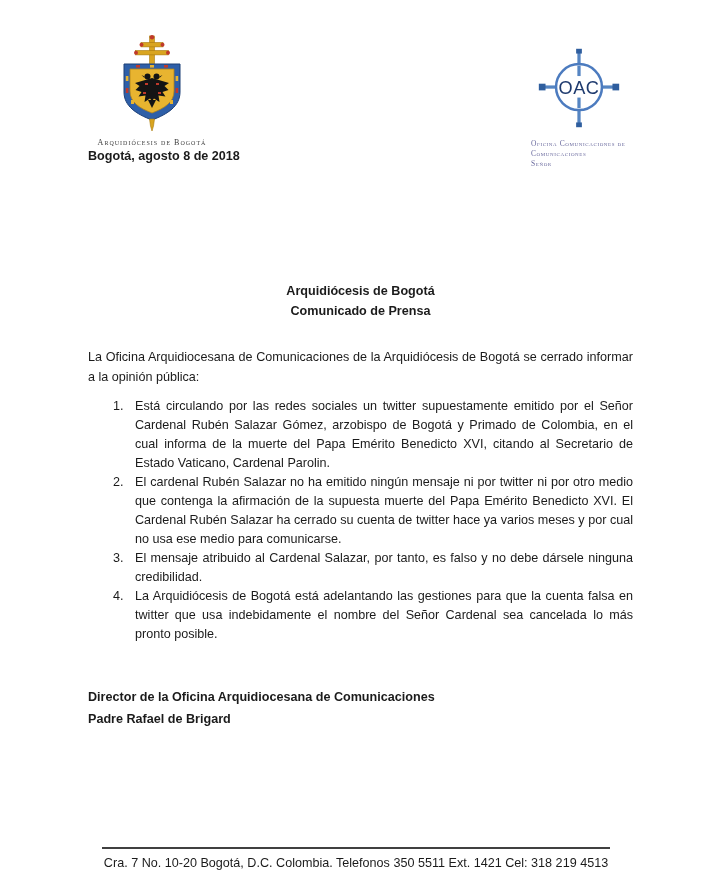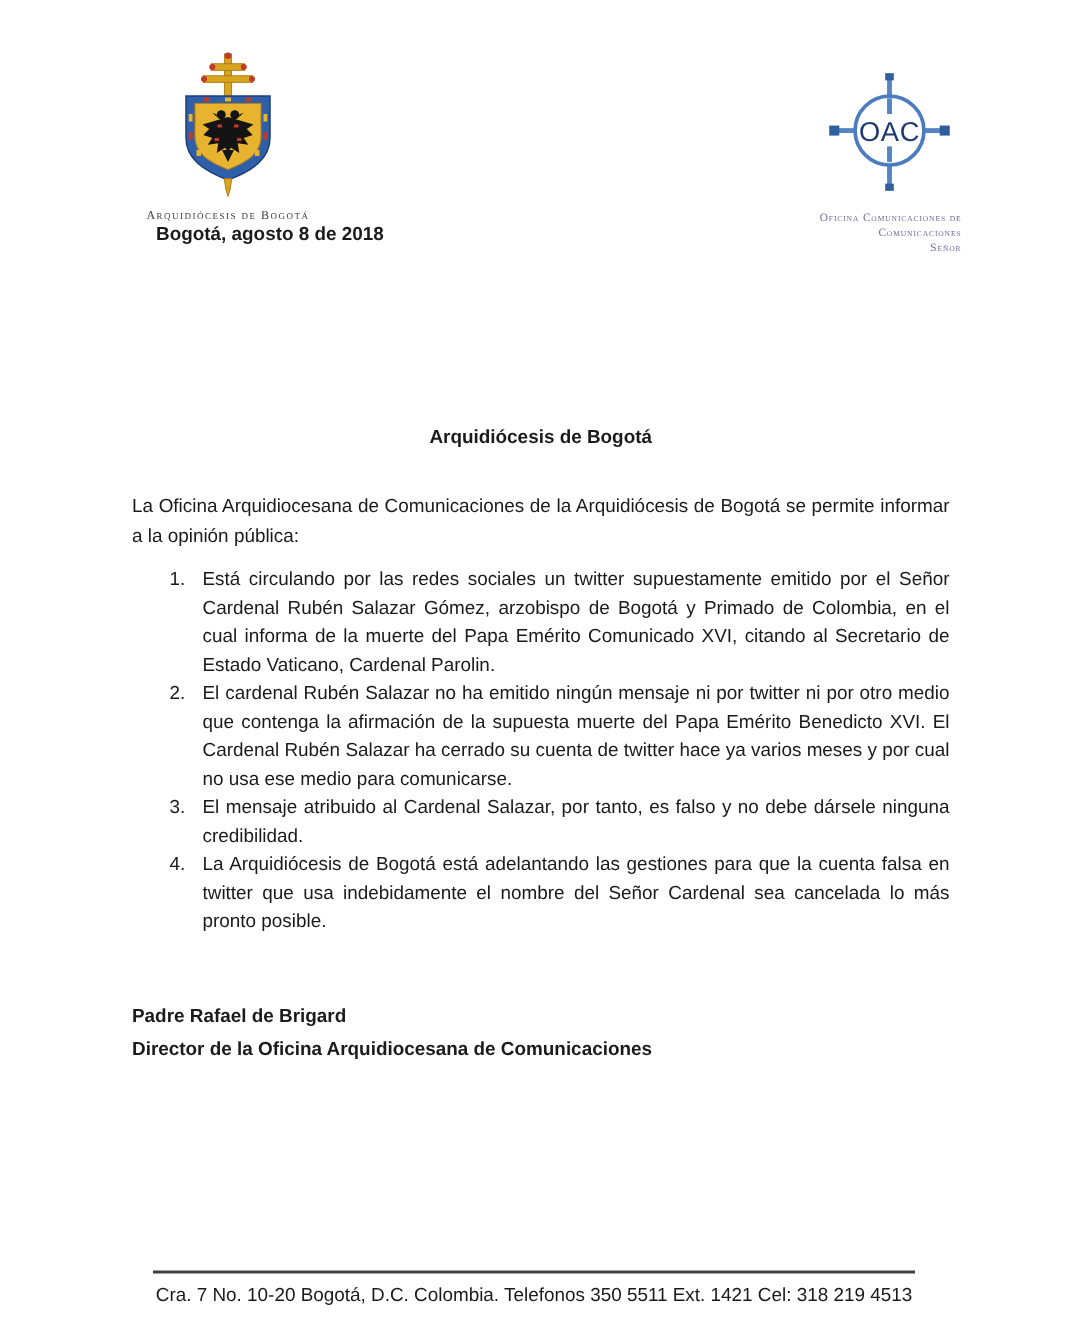--- a/index.html
+++ b/index.html
@@ -28,40 +28,40 @@
     font-variant: small-caps;
     font-size: 8px;
     letter-spacing: 1px;
     color: #3d3d3d;
     white-space: nowrap;
   }
   .oac-block {
     position: absolute;
     left: 531px; top: 44px;
     width: 110px;
-    text-align: right;
+    text-align: left;
   }
   .oac-caption {
     margin-top: 3px;
     font-family: "Liberation Serif", serif;
     font-variant: small-caps;
     font-size: 7.5px;
     line-height: 10px;
     letter-spacing: 0.6px;
     color: #6a6a9e;
   }
 
   
   .content {
     position: absolute;
     left: 88px; top: 145px;
     width: 545px;
     font-size: 12.6px;
   }
-  .date-block { font-weight: bold; line-height: 22px; margin-left: 16px; }
+  .date-block { font-weight: bold; line-height: 22px; }
   .doc-title {
     margin-top: 114px;
     text-align: center;
     font-weight: bold;
     line-height: 20px;
   }
   .intro {
     margin-top: 26px;
     text-align: justify;
     line-height: 20px;
@@ -178,46 +178,47 @@
     </div>
   </div>
 
   <div class="content">
     <div class="date-block">
       <div>Bogotá, agosto 8 de 2018</div>
     </div>
 
     <div class="doc-title">
       <div>Arquidiócesis de Bogotá</div>
-    </div>
-
-    <p class="intro">La Oficina Arquidiocesana de Comunicaciones de la Arquidiócesis de Bogotá se permite informar a la opinión pública:</p>
+      <div>Comunicado de Prensa</div>
+    </div>
+
+    <p class="intro">La Oficina Arquidiocesana de Comunicaciones de la Arquidiócesis de Bogotá se cerrado informar a la opinión pública:</p>
 
     <ol class="items">
       <li>
         <span class="num">1.</span>
-        <span>Está circulando por las redes sociales un twitter supuestamente emitido por el Señor Cardenal Rubén Salazar Gómez, arzobispo de Bogotá y Primado de Colombia, en el cual informa de la muerte del Papa Emérito Comunicado XVI, citando al Secretario de Estado Vaticano, Cardenal Parolin.</span>
+        <span>Está circulando por las redes sociales un twitter supuestamente emitido por el Señor Cardenal Rubén Salazar Gómez, arzobispo de Bogotá y Primado de Colombia, en el cual informa de la muerte del Papa Emérito Benedicto XVI, citando al Secretario de Estado Vaticano, Cardenal Parolin.</span>
       </li>
       <li>
         <span class="num">2.</span>
         <span>El cardenal Rubén Salazar no ha emitido ningún mensaje ni por twitter ni por otro medio que contenga la afirmación de la supuesta muerte del Papa Emérito Benedicto XVI. El Cardenal Rubén Salazar ha cerrado su cuenta de twitter hace ya varios meses y por cual no usa ese medio para comunicarse.</span>
       </li>
       <li>
         <span class="num">3.</span>
         <span>El mensaje atribuido al Cardenal Salazar, por tanto, es falso y no debe dársele ninguna credibilidad.</span>
       </li>
       <li>
         <span class="num">4.</span>
         <span>La Arquidiócesis de Bogotá está adelantando las gestiones para que la cuenta falsa en twitter que usa indebidamente el nombre del Señor Cardenal sea cancelada lo más pronto posible.</span>
       </li>
     </ol>
 
     <div class="signature">
+      <div>Director de la Oficina Arquidiocesana de Comunicaciones</div>
       <div>Padre Rafael de Brigard</div>
-      <div>Director de la Oficina Arquidiocesana de Comunicaciones</div>
     </div>
   </div>
 
   <div class="footer">
     <div class="footer-rule"></div>
     <div class="footer-address">Cra. 7 No. 10-20 Bogotá, D.C. Colombia. Telefonos 350 5511 Ext. 1421 Cel: 318 219 4513</div>
   </div>
 
 </div>
 

